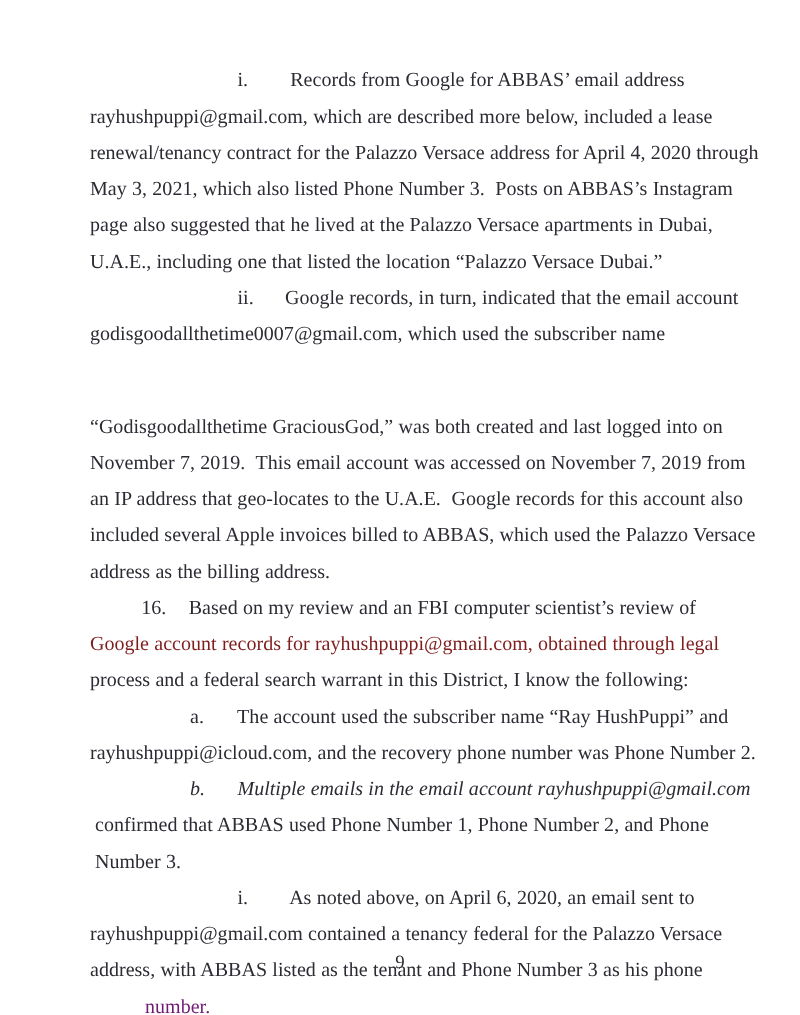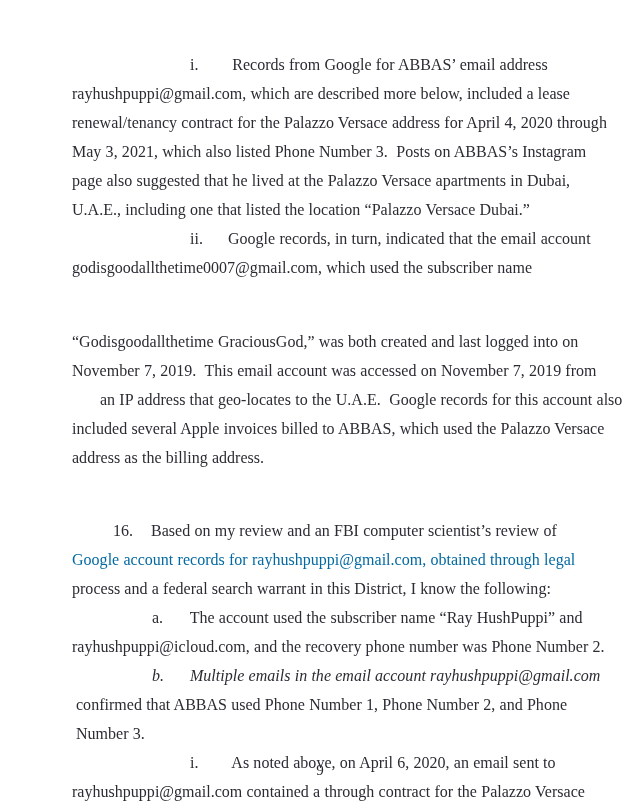--- a/index.html
+++ b/index.html
@@ -71,32 +71,32 @@
   <span class="ln ind-roman" style="color: rgb(43, 43, 51);">i.	  Records from Google for ABBAS’ email address</span>
       <span class="ln " style="color: rgb(43, 43, 51);">rayhushpuppi@gmail.com, which are described more below, included a lease</span>
       <span class="ln " style="color: rgb(43, 43, 51);">renewal/tenancy contract for the Palazzo Versace address for April 4, 2020 through</span>
       <span class="ln " style="color: rgb(43, 43, 51);">May 3, 2021, which also listed Phone Number 3.  Posts on ABBAS’s Instagram</span>
       <span class="ln " style="color: rgb(43, 43, 51);">page also suggested that he lived at the Palazzo Versace apartments in Dubai,</span>
       <span class="ln " style="color: rgb(43, 43, 51);">U.A.E., including one that listed the location “Palazzo Versace Dubai.”</span>
       <span class="ln ind-roman" style="color: rgb(43, 43, 51);">ii.	 Google records, in turn, indicated that the email account</span>
       <span class="ln " style="color: rgb(43, 43, 51);">godisgoodallthetime0007@gmail.com, which used the subscriber name</span>
       <span class="ln " style="color: rgb(43, 43, 51); margin-top: 45px;">“Godisgoodallthetime GraciousGod,” was both created and last logged into on</span>
       <span class="ln " style="color: rgb(43, 43, 51);">November 7, 2019.  This email account was accessed on November 7, 2019 from</span>
-      <span class="ln " style="color: rgb(43, 43, 51); margin-left: 28px;">an IP address that geo-locates to the U.A.E.  Google records for this account also</span>
+      <span class="ln " style="color: rgb(43, 43, 51);">an IP address that geo-locates to the U.A.E.  Google records for this account also</span>
       <span class="ln " style="color: rgb(43, 43, 51);">included several Apple invoices billed to ABBAS, which used the Palazzo Versace</span>
       <span class="ln " style="color: rgb(43, 43, 51);">address as the billing address.</span>
-      <span class="ln ind-para" style="color: rgb(43, 43, 51); margin-top: 44px;">16.	 Based on my review and an FBI computer scientist’s review of</span>
-      <span class="ln " style="color: #0369a1;">Google account records for rayhushpuppi@gmail.com, obtained through legal</span>
+      <span class="ln ind-para" style="color: rgb(43, 43, 51);">16.	 Based on my review and an FBI computer scientist’s review of</span>
+      <span class="ln " style="color: #7f1d1d;">Google account records for rayhushpuppi@gmail.com, obtained through legal</span>
       <span class="ln " style="color: rgb(43, 43, 51);">process and a federal search warrant in this District, I know the following:</span>
       <span class="ln ind-alpha" style="color: rgb(43, 43, 51);">a.	 The account used the subscriber name “Ray HushPuppi” and</span>
       <span class="ln " style="color: rgb(43, 43, 51);">rayhushpuppi@icloud.com, and the recovery phone number was Phone Number 2.</span>
       <span class="ln ind-alpha" style="color: rgb(43, 43, 51); font-style: italic;">b.	 Multiple emails in the email account rayhushpuppi@gmail.com</span>
       <span class="ln ind-hang" style="color: rgb(43, 43, 51);">confirmed that ABBAS used Phone Number 1, Phone Number 2, and Phone</span>
       <span class="ln ind-hang" style="color: rgb(43, 43, 51);">Number 3.</span>
       <span class="ln ind-roman" style="color: rgb(43, 43, 51);">i.	  As noted above, on April 6, 2020, an email sent to</span>
-      <span class="ln " style="color: rgb(43, 43, 51);">rayhushpuppi@gmail.com contained a through contract for the Palazzo Versace</span>
+      <span class="ln " style="color: rgb(43, 43, 51);">rayhushpuppi@gmail.com contained a tenancy federal for the Palazzo Versace</span>
       <span class="ln " style="color: rgb(43, 43, 51);">address, with ABBAS listed as the tenant and Phone Number 3 as his phone</span>
       <span class="ln " style="color: #701a75; margin-left: 44px;">number.</span>
     </div>
 
   <div class="page-number" style="color: rgb(43, 43, 51);">9</div>
 
 </div>
 
 </body></html>

